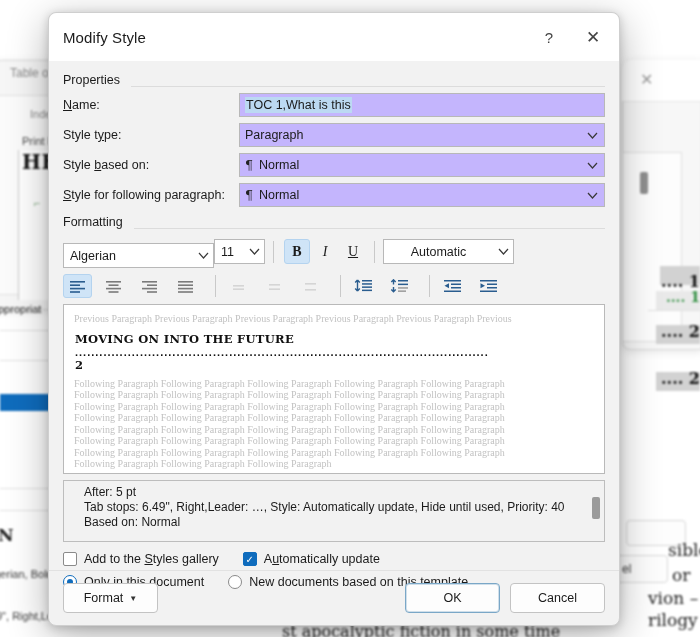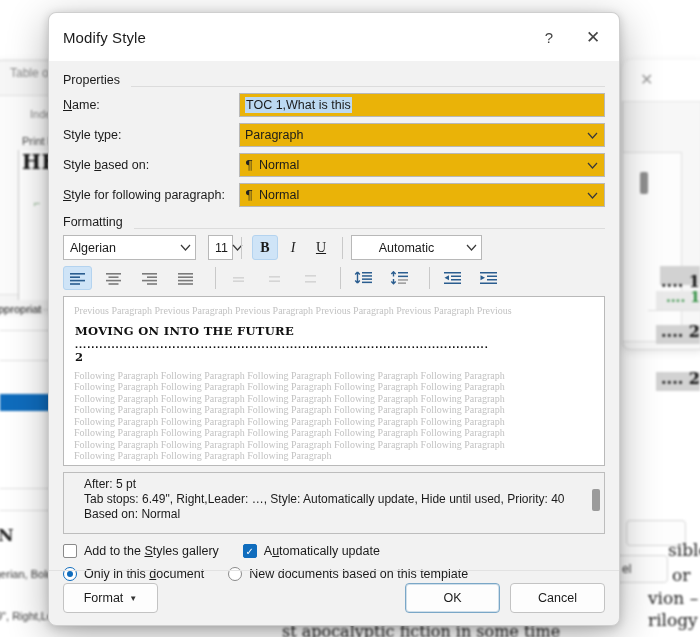--- a/index.html
+++ b/index.html
@@ -106,42 +106,42 @@
     font-size:12.5px; color:#1b1b1b; display:flex; align-items:flex-end; gap:11px;
     margin:8px 0 6px 0;
   }
   .group-label .ln { flex:1; height:1px; background:#dcdcdc; }
 
   .frow { display:flex; align-items:center; margin-bottom:6px; }
   .flabel { font-size:12.5px; color:#1b1b1b; width:176px; flex:none; }
   .flabel u { text-decoration:underline; }
 
   .field {
-    flex:1; height:24px; background:#eab308; border:1px solid #b8b8b8;
+    flex:1; height:24px; background:#c4b5fd; border:1px solid #b8b8b8;
     display:flex; align-items:center; font-size:12.5px; color:#1b1b1b;
     padding:0 2px 0 5px; position:relative;
   }
   .field .sel {
     background:#bcd9f2; color:#1b1b1b; padding:1px 1px;
   }
   .caret {
     width:20px; height:22px; flex:none; display:flex; align-items:center;
     justify-content:center; margin-left:auto;
   }
   .caret svg { display:block; }
   .pilcrow { font-family:"DejaVu Serif", serif; margin-right:6px; color:#222; }
 
   
   .fmtbar { display:flex; align-items:center; gap:0; margin:4px 0 2px 0; }
   .combo {
     height:25px; background:#fff; border:1px solid #b8b8b8; display:flex;
     align-items:center; font-size:12.5px; color:#1b1b1b; padding-left:6px;
   }
-  .combo.font { width:133px; }
-  .combo.size { width:25px; margin-left:12px; }
+  .combo.font { width:151px;margin-top:8px; }
+  .combo.size { width:51px; margin-left:0; }
   .combo.color { width:131px; margin-left:0; justify-content:center; padding-left:0; position:relative; }
   .combo.color .lbl { flex:1; text-align:center; }
 
   .tbutton {
     width:26px; height:25px; display:flex; align-items:center; justify-content:center;
     font-size:14px; color:#1b1b1b; border:1px solid transparent; border-radius:3px;
     margin-left:2px;
   }
   .tbutton.on { background:#cfe4f7; border-color:#b4d3ef; }
   .tbutton.bold { font-weight:bold; font-family:"Liberation Serif", serif; }

